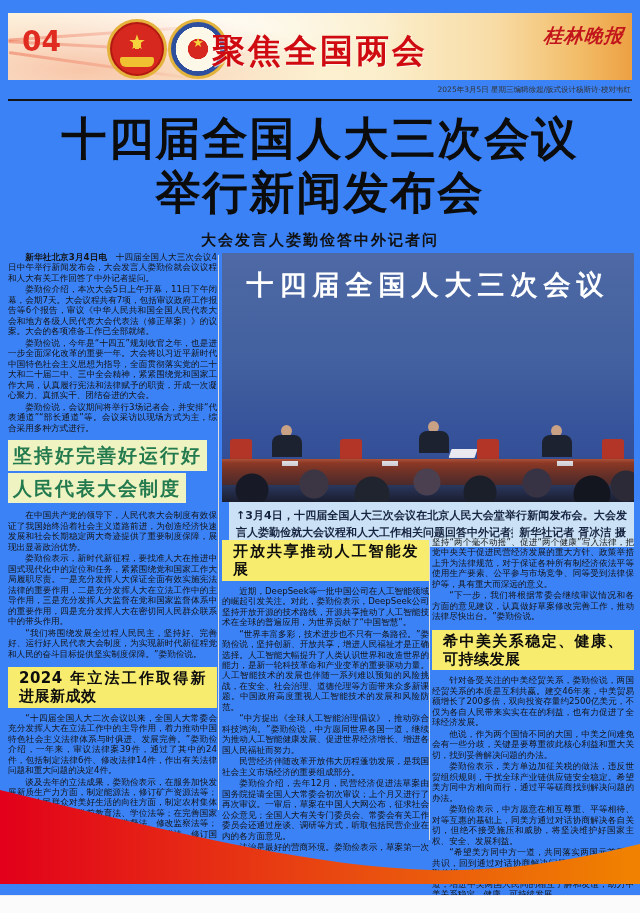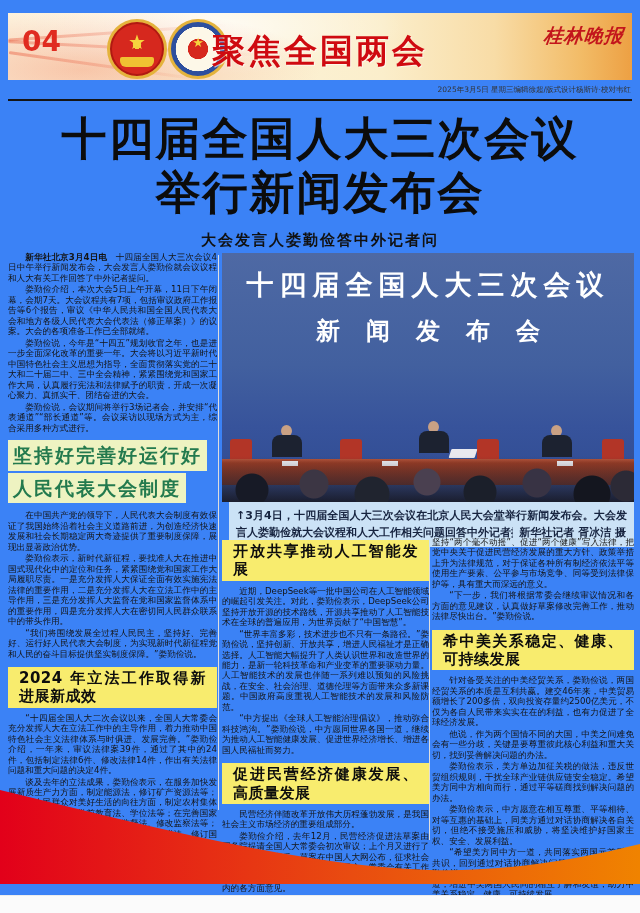--- a/index.html
+++ b/index.html
@@ -164,21 +164,20 @@
     <div class="sec-yellow">
       <span>2024 年立法工作取得新进展新成效</span>
     </div>
     <p>“十四届全国人大二次会议以来，全国人大常委会充分发挥人大在立法工作中的主导作用，着力推动中国特色社会主义法律体系与时俱进、发展完善。”娄勤俭介绍，一年来，审议法律案39件，通过了其中的24件，包括制定法律6件、修改法律14件，作出有关法律问题和重大问题的决定4件。</p>
     <p>谈及去年的立法成果，娄勤俭表示，在服务加快发展新质生产力方面，制定能源法，修订矿产资源法等；在保障人民群众对美好生活的向往方面，制定农村集体经济组织法，制定学前教育法、学位法等；在完善国家机构有关法律制度方面，修改监督法、修改监察法等；在支撑扩大高水平对外开放方面，制定关税法，修订国境卫生检疫法等。</p>
     <p>“下一步，我们将坚持改革和法治相统一，不断完善中国特色社会主义法律体系，以高质量立法保障和服务经济社会高质量发展。”娄勤俭说。</p>
   </div>
 
   <div class="photo">
     <div class="bd1">十四届全国人大三次会议</div>
-    <div class="bd2">新闻发布会</div>
     <div class="chair c4"></div>
     <div class="chair c1"></div>
     <div class="chair c2"></div>
     <div class="chair c3"></div>
     <div class="person p1">
         <span class="head"></span>
         <span class="bodyy"></span>
       </div>
     <div class="person p2">
         <span class="head"></span>
@@ -204,23 +203,20 @@
   </div>
 
   <div class="col col-mid">
     <div class="sec-yellow" style="margin-top:0">
       <span>开放共享推动人工智能发展</span>
     </div>
     <p>近期，DeepSeek等一批中国公司在人工智能领域的崛起引发关注。对此，娄勤俭表示，DeepSeek公司坚持开放开源的技术路线，开源共享推动了人工智能技术在全球的普遍应用，为世界贡献了“中国智慧”。</p>
     <p>“世界丰富多彩，技术进步也不只有一条路径。”娄勤俭说，坚持创新、开放共享，增进人民福祉才是正确选择。人工智能大幅提升了人类认识世界和改造世界的能力，是新一轮科技革命和产业变革的重要驱动力量。人工智能技术的发展也伴随一系列难以预知的风险挑战，在安全、社会治理、道德伦理等方面带来众多新课题。中国政府高度重视人工智能技术的发展和风险防范。</p>
     <p>“中方提出《全球人工智能治理倡议》，推动弥合科技鸿沟。”娄勤俭说，中方愿同世界各国一道，继续为推动人工智能健康发展、促进世界经济增长、增进各国人民福祉而努力。</p>
 
-    <div class="sec-yellow">
-      <span>促进民营经济健康发展、高质量发展</span>
-    </div>
     <p>民营经济伴随改革开放伟大历程蓬勃发展，是我国社会主义市场经济的重要组成部分。</p>
     <p>娄勤俭介绍，去年12月，民营经济促进法草案由国务院提请全国人大常委会初次审议；上个月又进行了再次审议。一审后，草案在中国人大网公布，征求社会公众意见；全国人大有关专门委员会、常委会有关工作委员会还通过座谈、调研等方式，听取包括民营企业在内的各方面意见。</p>
     <p>法治是最好的营商环境。娄勤俭表示，草案第一次将</p>
   </div>
 
   <div class="col col-right">
     <p class="noindent">坚持“两个毫不动摇”、促进“两个健康”写入法律，把党中央关于促进民营经济发展的重大方针、政策举措上升为法律规范，对于保证各种所有制经济依法平等使用生产要素、公平参与市场竞争、同等受到法律保护等，具有重大而深远的意义。</p>
     <p>“下一步，我们将根据常委会继续审议情况和各方面的意见建议，认真做好草案修改完善工作，推动法律尽快出台。”娄勤俭说。</p>
 
     <div class="sec-yellow">

